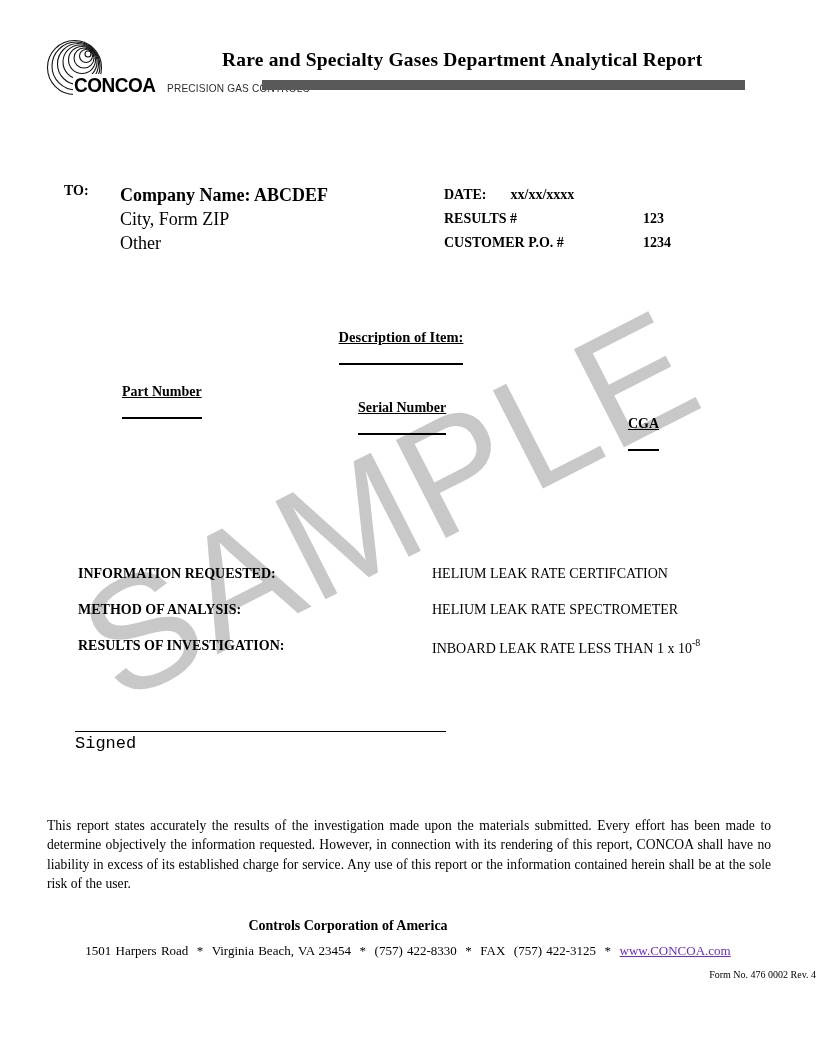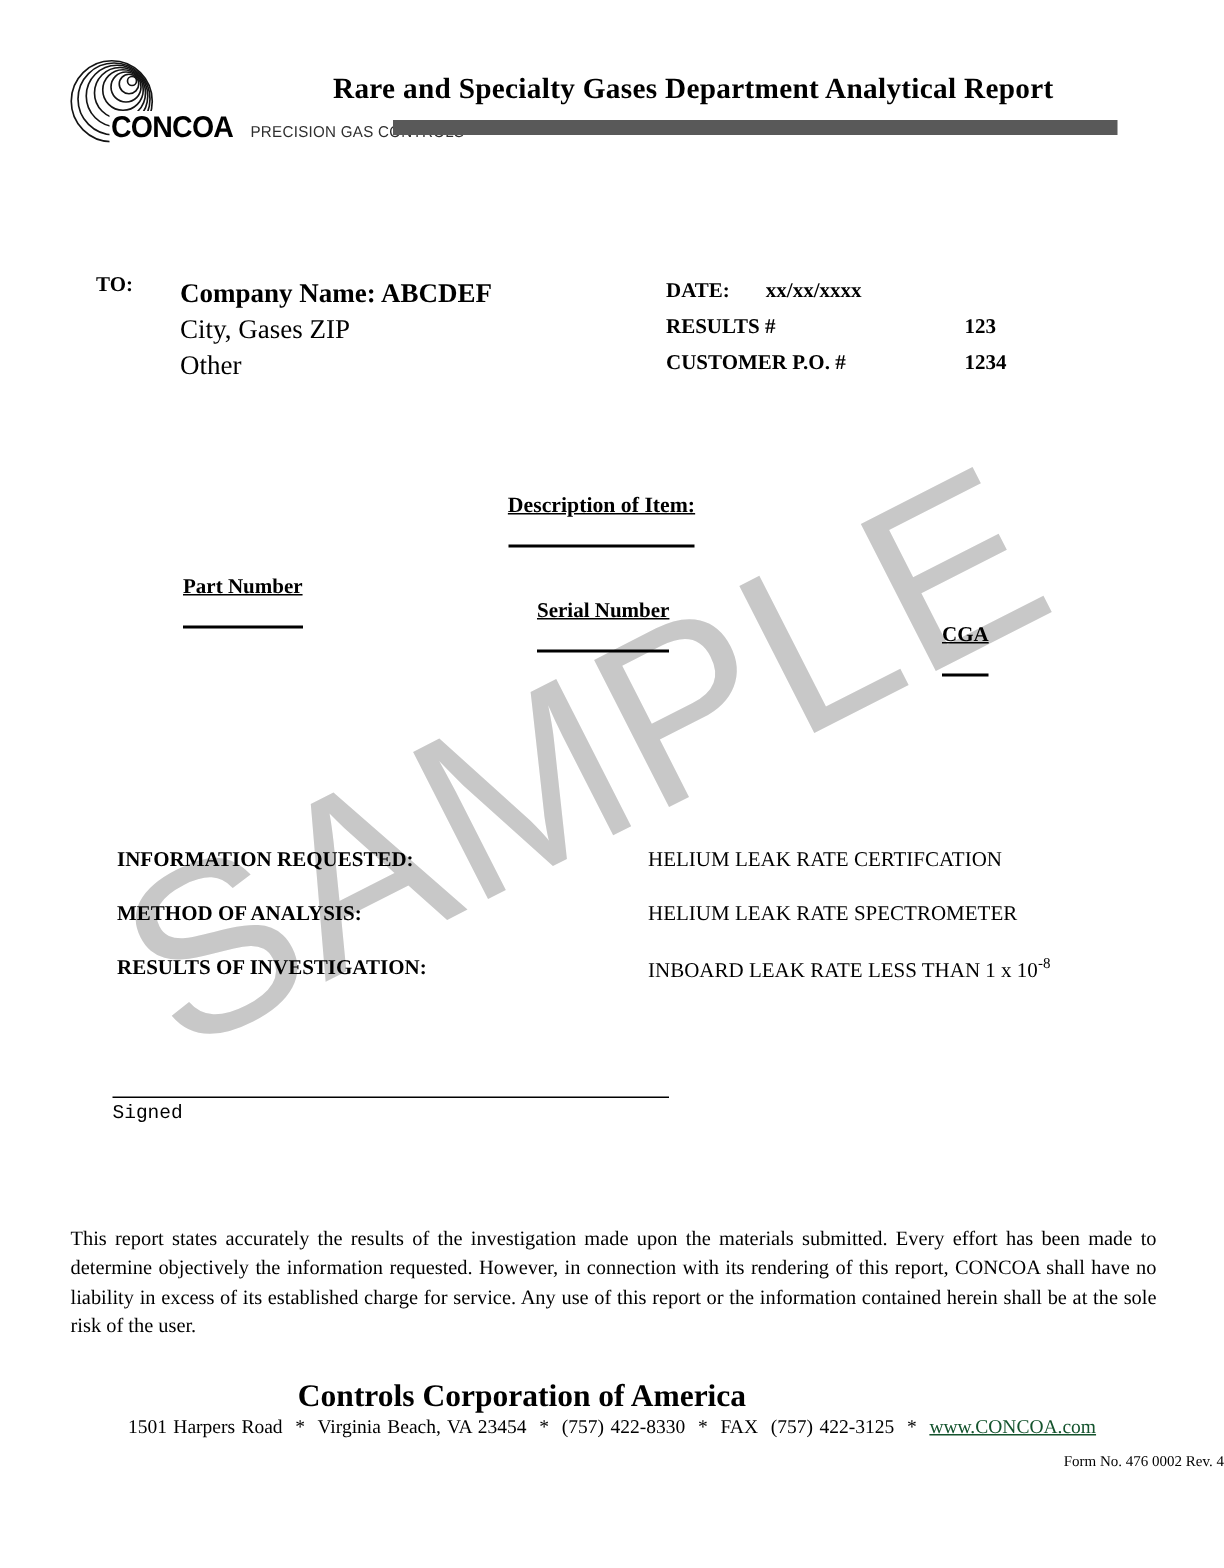--- a/index.html
+++ b/index.html
@@ -57,35 +57,35 @@
   .content{position:relative;z-index:2;}
 
   
   .an-row{position:absolute;left:78px;width:700px;font-size:14px;z-index:2;}
   .an-row .lbl{font-weight:700;}
   .an-row .val{position:absolute;left:354px;top:0;}
   .an-row sup{font-size:10px;position:relative;top:-1px;}
 
   
   .sig-line{position:absolute;left:75px;top:731px;width:371px;border-top:1.3px solid #000;z-index:2;}
-  .sig-label{position:absolute;left:75px;top:734px;font-family:"Liberation Mono",monospace;font-size:13px;z-index:2;}
+  .sig-label{position:absolute;left:75px;top:734px;font-family:"Liberation Mono",monospace;font-size:17px;z-index:2;}
 
   
   .disclaimer{
     position:absolute;left:47px;top:816px;width:724px;
     font-size:13.6px;line-height:19.3px;text-align:justify;z-index:2;
   }
 
   
-  .foot-company{position:absolute;left:0;top:918px;width:696px;text-align:center;font-size:21px;font-weight:700;}
+  .foot-company{position:absolute;left:0;top:918px;width:696px;text-align:center;font-size:14px;font-weight:700;}
   .foot-addr{
     position:absolute;left:0;top:943px;width:816px;text-align:center;
     font-size:13px;white-space:pre-wrap;word-spacing:1px;
   }
-  .foot-addr a{color:#14532d;}
+  .foot-addr a{color:#6d28d9;}
   .foot-form{position:absolute;left:0;top:969px;width:816px;text-align:right;font-size:10px;}
 </style>
 </head>
 <body>
 
 <div class="page">
 
   <div class="watermark">
     <span>SAMPLE</span>
   </div>
@@ -104,21 +104,21 @@
     <rect x="31" y="37" width="55" height="23" fill="#ffffff"></rect>
   </svg>
   <div class="brand">CONCOA</div>
   <div class="tagline">PRECISION GAS CONTROLS</div>
   <div class="title">Rare and Specialty Gases Department Analytical Report</div>
   <div class="header-bar"></div>
 
   <div class="to-label">TO:</div>
   <div class="addr-block">
     <div class="b">Company Name: ABCDEF</div>
-    <div>City, Gases ZIP</div>
+    <div>City, Form ZIP</div>
     <div>Other</div>
   </div>
 
   <div class="order-block">
     <div class="order-row">
       <span>DATE:</span><span class="date-val">xx/xx/xxxx</span>
     </div>
     <div class="order-row">
       <span>RESULTS #</span>
       <span class="order-val">123</span>

